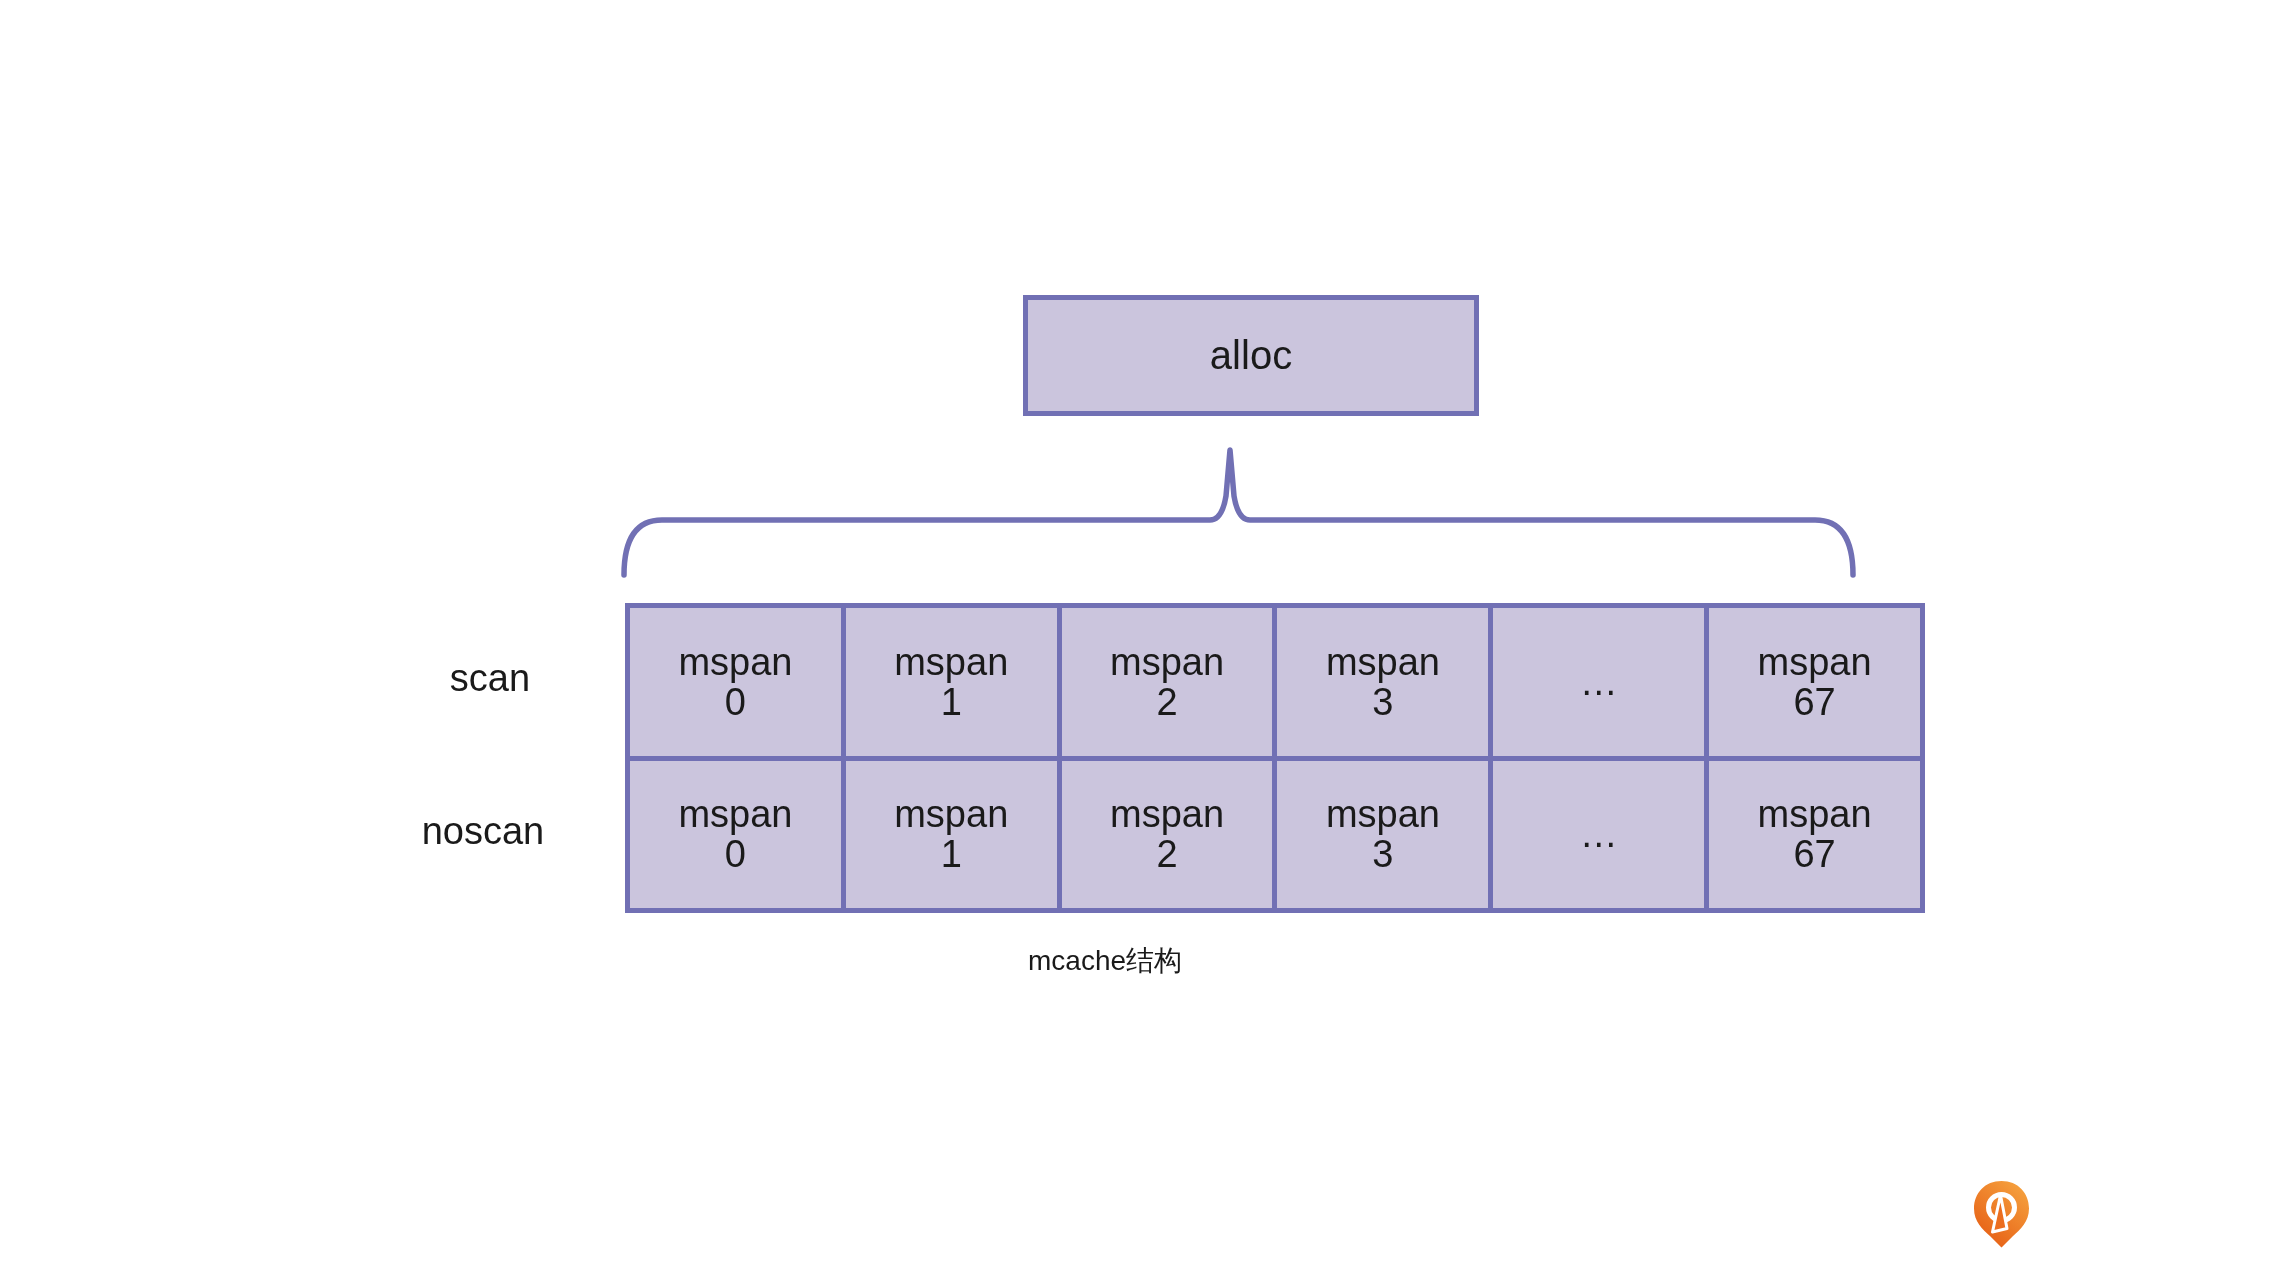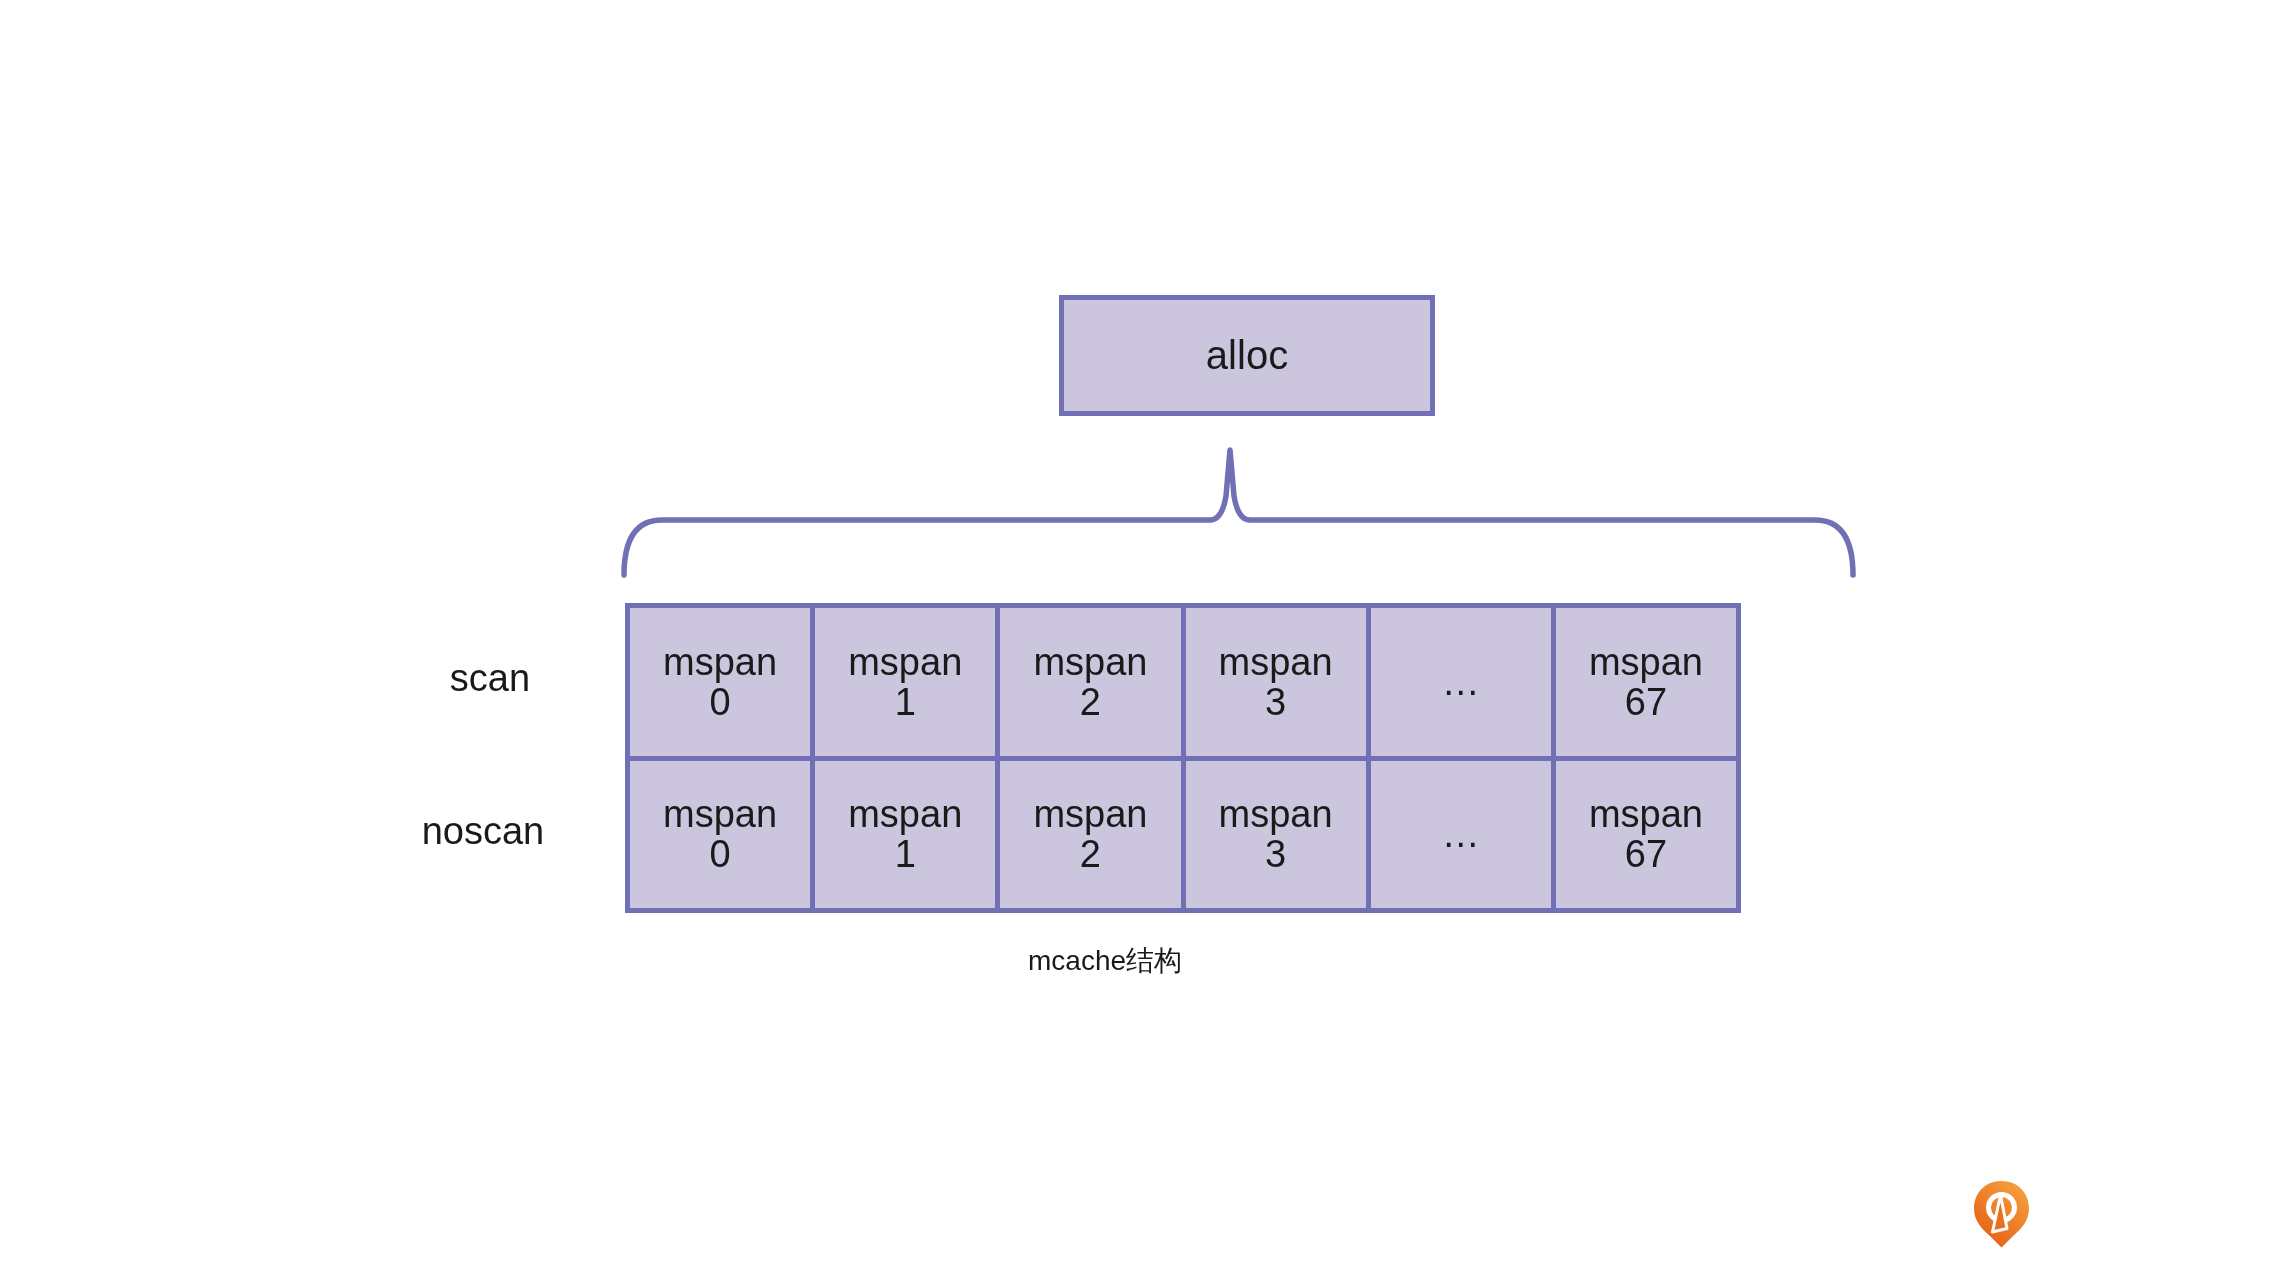--- a/index.html
+++ b/index.html
@@ -21,44 +21,44 @@
     left: 1052px;
     top: 200px;
     width: 300px;
     text-align: center;
     font-size: 40px;
     line-height: 44px;
     color: var(--text, #1a1a1a);
   }
   .alloc-box {
     position: absolute;
-    left: 1059px;
+    left: 1023px;
     top: 295px;
-    width: 376px;
+    width: 456px;
     height: 121px;
     box-sizing: border-box;
     background: var(--cell_fill, #cbc5dd);
     border: 5px solid var(--border, #7170b4);
     display: flex;
     align-items: center;
     justify-content: center;
     font-size: 40px;
   }
   .brace-svg {
     position: absolute;
     left: 600px;
     top: 420px;
     width: 1300px;
     height: 170px;
   }
   .mspan-table {
     position: absolute;
     left: 625px;
     top: 603px;
-    width: 1116px;
+    width: 1300px;
     height: 310px;
     box-sizing: border-box;
     display: grid;
     grid-template-columns: repeat(6, 1fr);
     grid-template-rows: 1fr 1fr;
     gap: 5px;
     background: var(--border, #7170b4);
     border: 5px solid var(--border, #7170b4);
   }
   .cell {

